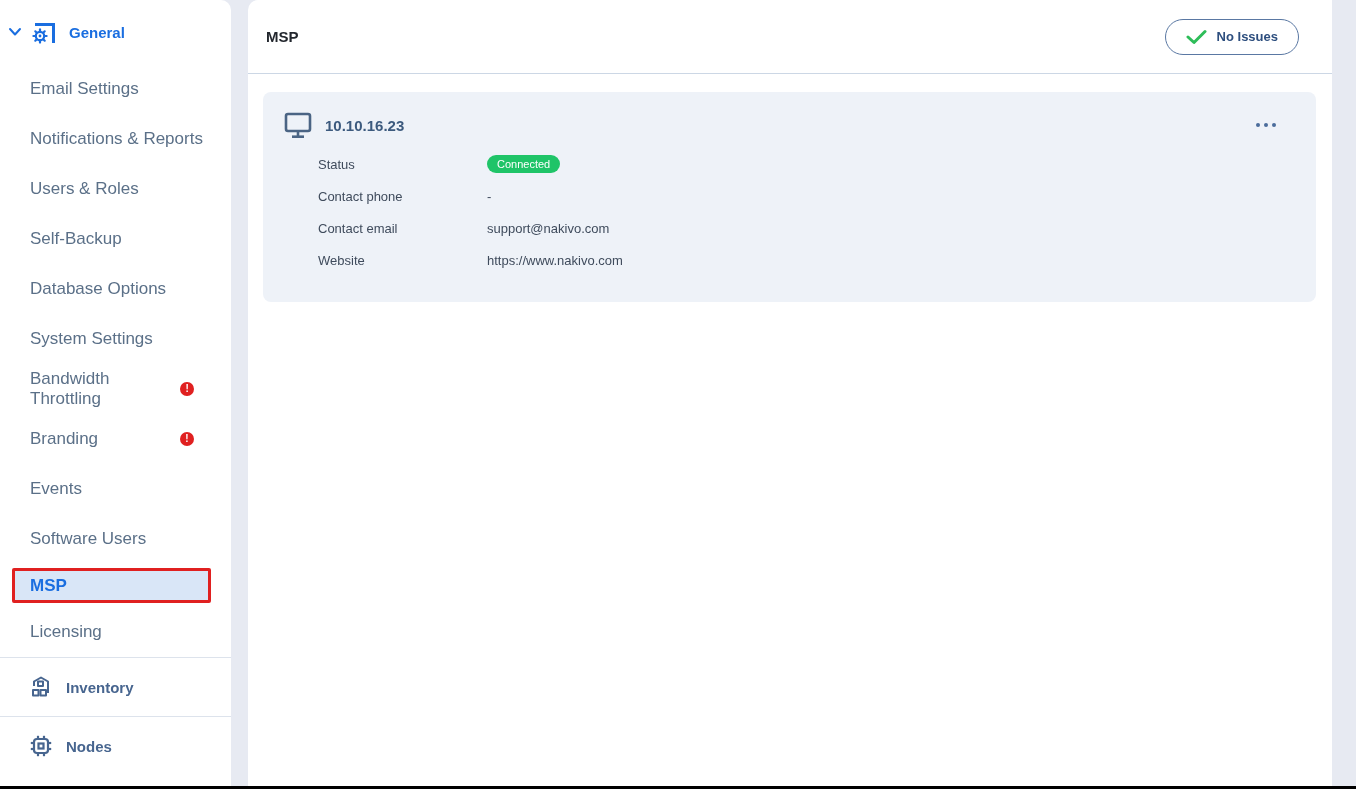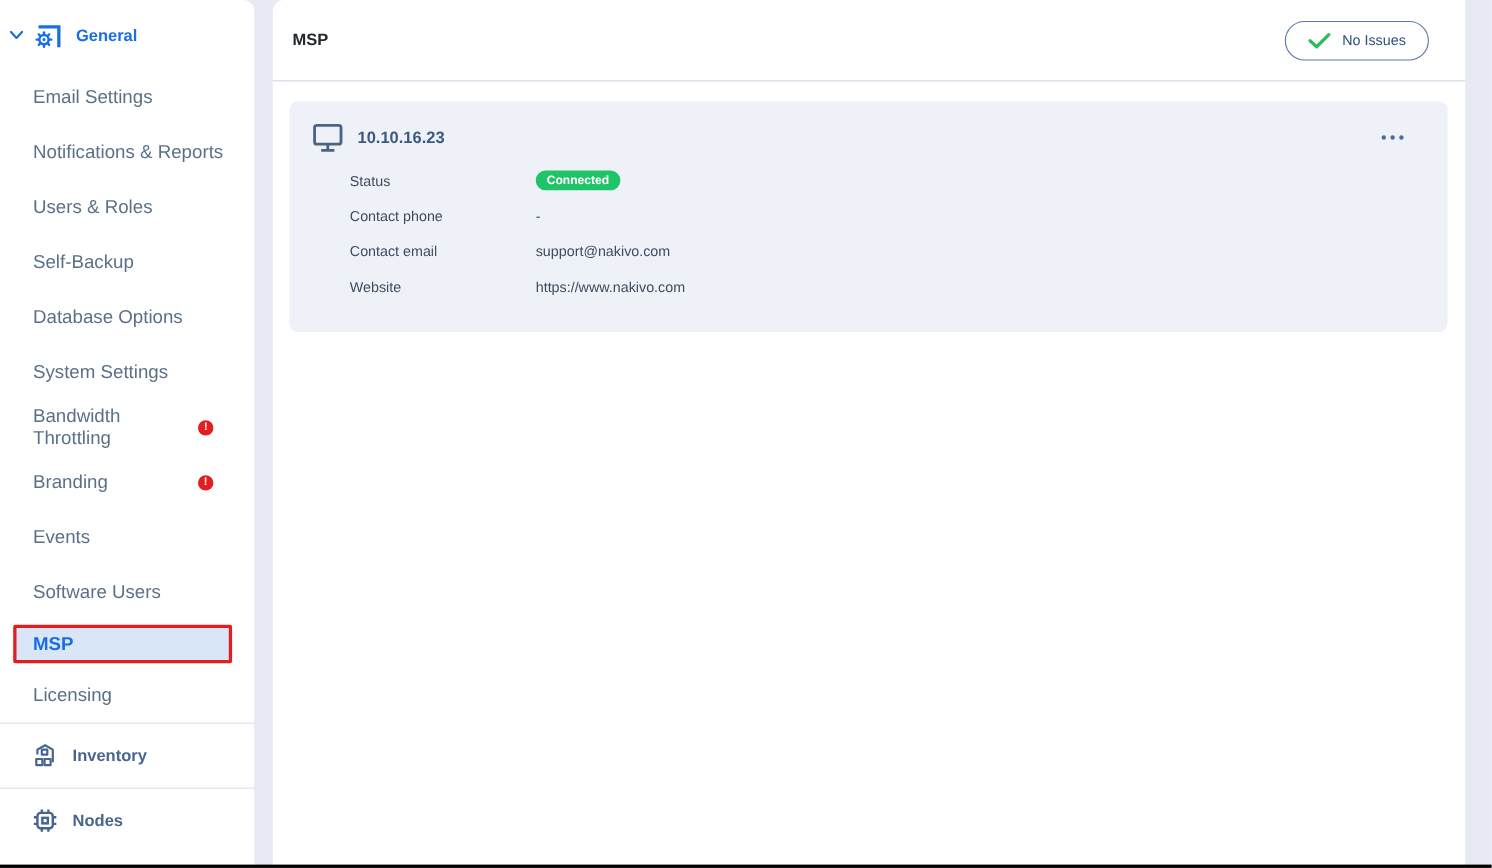--- a/index.html
+++ b/index.html
@@ -57,42 +57,42 @@
   .panel-header{
     display:flex;align-items:center;height:74px;
     padding:0 33px 0 18px;
     border-bottom:1px solid #ccd7e5;box-sizing:border-box;
   }
   .page-title{color:#23272e;font-size:15px;font-weight:bold;margin:0;}
   .no-issues-btn{
     margin-left:auto;display:flex;align-items:center;gap:10px;
     height:36px;padding:0 20px;
     background:#ffffff;border:1.5px solid #5a78a3;border-radius:18px;
-    color:#2d4e7e;font-size:13px;font-weight:normal;cursor:pointer;
+    color:#2d4e7e;font-size:13px;font-weight:bold;cursor:pointer;
     font-family:"Liberation Sans","DejaVu Sans",sans-serif;
   }
 
   
   .card{
     margin:18px 16px 0 15px;
     background:#eef2f8;border-radius:8px;
     padding:14px 36px 26px 20px;box-sizing:border-box;
   }
   .card-header{display:flex;align-items:center;gap:12px;height:38px;}
   .card-title{color:#3c5a7e;font-size:15px;font-weight:bold;}
   .menu{margin-left:auto;display:flex;gap:4px;padding:6px 4px;cursor:pointer;}
   .menu .dot{width:4px;height:4px;border-radius:50%;background:#4a6c9b;}
   .card-rows{margin-left:35px;margin-top:4px;}
   .row{display:flex;align-items:center;height:32px;}
   .row .label{width:169px;color:#3f4b5c;font-size:13px;}
   .row .value{color:#3f4b5c;font-size:13px;}
   .status-badge{
     display:inline-block;height:18px;line-height:18px;
     padding:0 10px;border-radius:9px;
-    background:#1fc468;color:#ffffff;font-size:11px;font-weight:bold;
+    background:#1fc468;color:#ffffff;font-size:11px;font-weight:normal;
   }
 
   .bottom-edge{position:absolute;left:0;bottom:0;width:100%;height:3px;background:#000;}
   svg{display:block;}
 </style>
 </head>
 <body>
 
 <div class="app">
 

